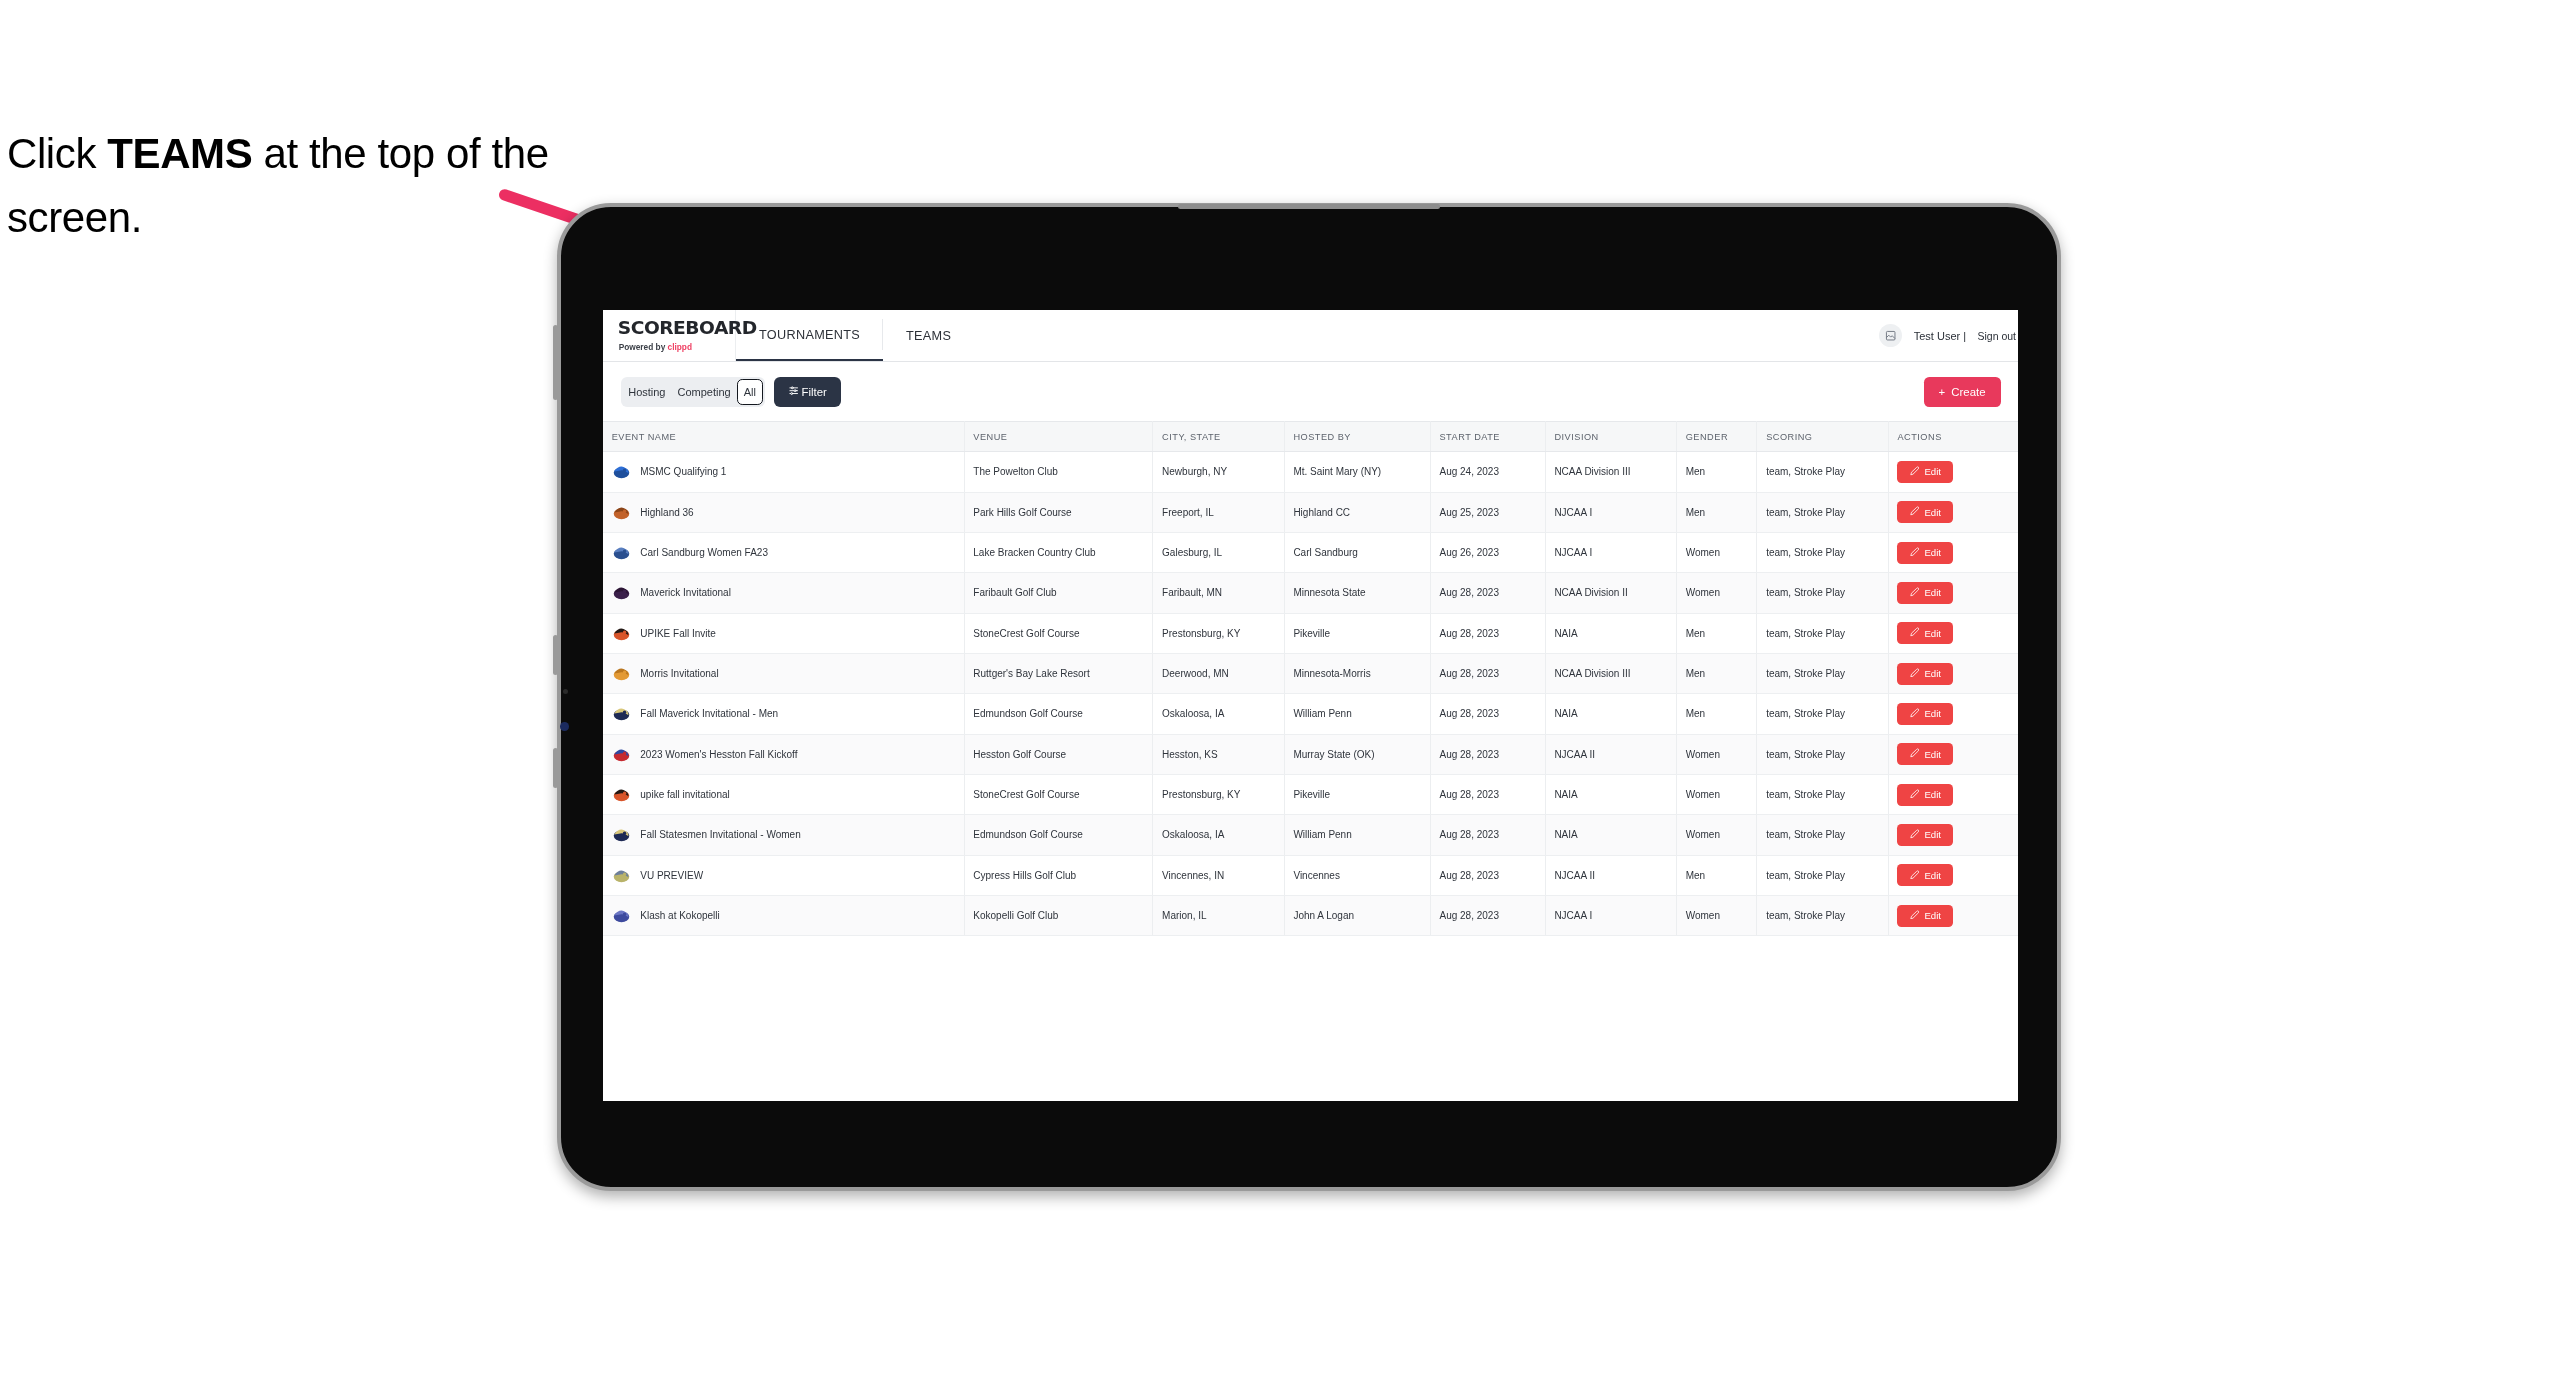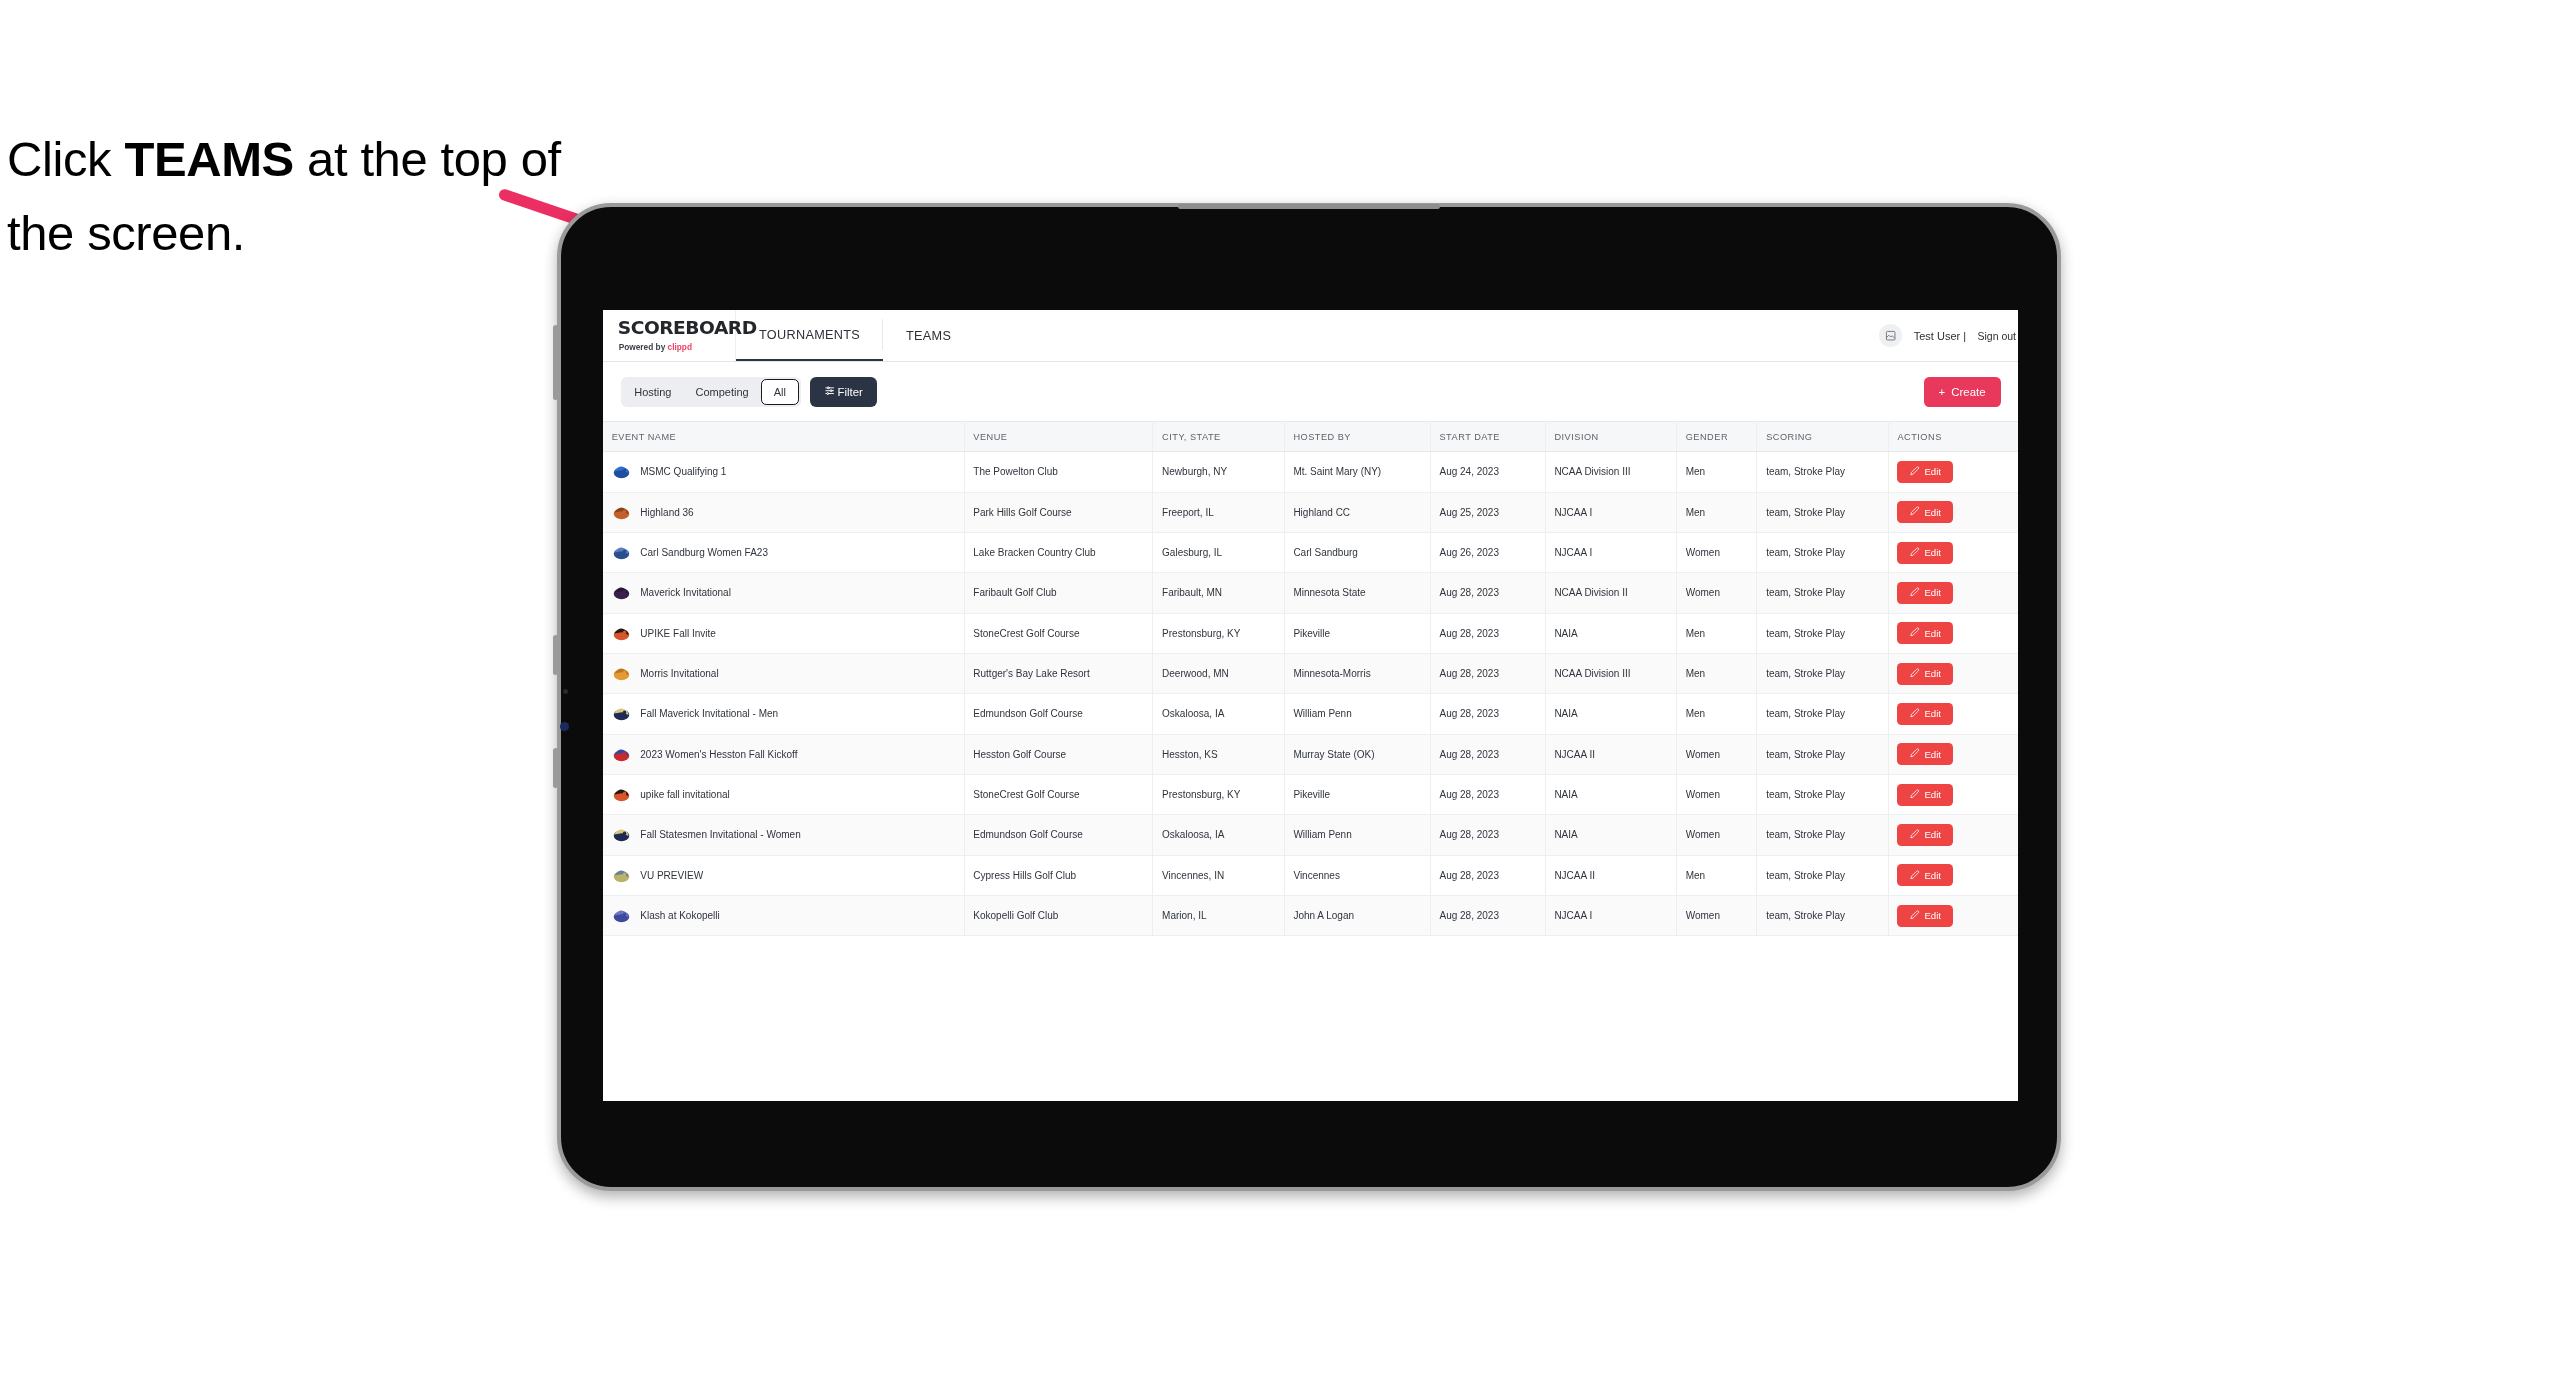--- a/index.html
+++ b/index.html
@@ -9,21 +9,21 @@
     font-family: "Liberation Sans", sans-serif;
     overflow: hidden;
   }
   #stage { position: relative; width: 2576px; height: 1386px; background:#fff; }
 
   
   .instruction {
     position: absolute;
     left: 7px; top: 122px;
     width: 559px;
-    font-size: 49px;
+    font-size: 42px;
     line-height: 1.52;
     color: #000;
     letter-spacing: -0.4px;
   }
   .instruction b { font-weight: 700; }
 
   
   .arrow-svg { position: absolute; left: 489px; top: 179px; width: 454px; height: 175px; pointer-events:none; }
 
   
@@ -107,21 +107,21 @@
   
   .toolbar {
     height: 59px; background:#fff; display:flex; align-items:center;
     padding: 0 17.5px; gap: 0;
   }
   .segmented {
     display:flex; align-items:center; background:#eceef1; border-radius:6.1px;
     height: 30px; padding: 0 1.7px;
   }
   .seg {
-    padding: 0 12px; height:26px; display:flex; align-items:center;
+    padding: 0 6px; height:26px; display:flex; align-items:center;
     font-size:11px; color:#2f343c; border-radius:5.2px; cursor:pointer;
   }
   .seg.active { background:#fff; border:1.4px solid #14181f; font-weight:500; }
   .filter-btn {
     margin-left: 9.6px; height:30px; display:flex; align-items:center; gap:2px;
     background:#2b3445; color:#fff; border-radius:6.1px; padding:0 14px;
     font-size:11.4px; cursor:pointer;
   }
   .search-wrap { margin-left:auto; display:flex; align-items:center; gap:12.2px; }
   .search-input {

